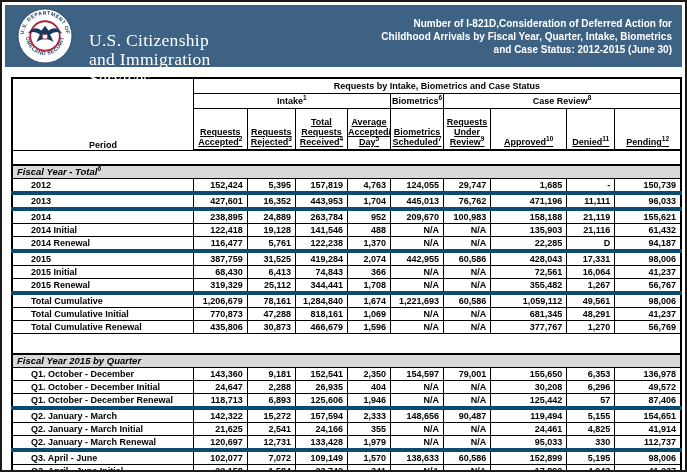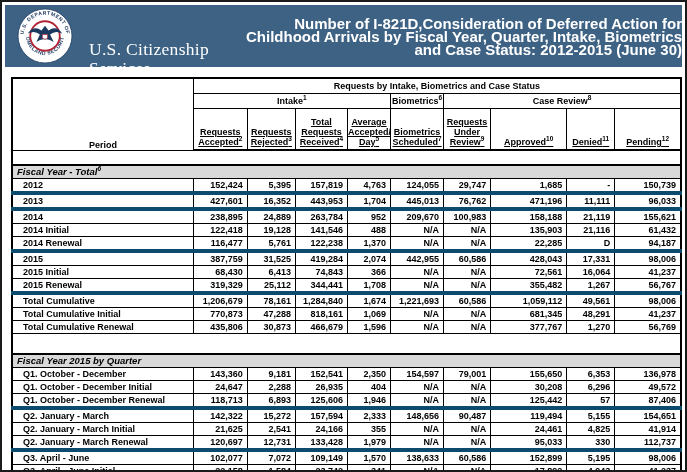--- a/index.html
+++ b/index.html
@@ -15,38 +15,38 @@
   .banner {
     height:62px; background:var(--banner-bg,#3e6284);
     display:flex; align-items:center;
   }
   .seal { width:56px; height:56px; margin-left:12px; flex:0 0 auto; }
   .agency {
     color:#fff; font-family:"Liberation Serif", serif;
     font-size:17.5px; line-height:19px; margin-left:16px; letter-spacing:.3px;margin-top:46px;
   }
   .rtitle {
-    margin-left:auto; text-align:right;
-    color:#fff; font-size:15px; font-weight:bold; line-height:13px;
+    margin-left:auto; margin-right:10px; text-align:right;
+    color:#fff; font-size:10px; font-weight:bold; line-height:13px;
   }
   
   table.data {
     border-collapse:collapse; table-layout:fixed;
     margin:10px 0 0 6px; width:671px;
     font-size:9px; font-weight:bold; color:#000;
     border:2px solid #000;
   }
   .data th, .data td { border:1px solid #000; padding:0; overflow:hidden; white-space:nowrap; }
   .grand   { height:14px; text-align:center; font-size:9px; }
   .grp     { height:14px; text-align:center; }
   #col-row th { height:38px; vertical-align:bottom; line-height:10px; padding-bottom:2px; border-bottom:2px solid #000;text-decoration:underline; }
   .period  { vertical-align:bottom; text-align:center; padding-bottom:3px; border-bottom:2px solid #000; background:#fff; }
   tbody td { height:12px; line-height:12px; }
   td.num      { text-align:right; padding-right:4px; }
-  td.rowlabel { text-align:left; padding-left:10px; }
+  td.rowlabel { text-align:left; padding-left:18px; }
   tr.section td {
     background:var(--section-bg,#d9d9d9);
     font-style:italic; font-size:9.5px; text-align:left; padding-left:4px;
     border-top:2px solid #000; border-bottom:1px solid #000;
   }
   tr.thick td { border-top:4px solid #0c4a6e; }
   tr.gap td { border:0; background:#fff; }
   tr.gap.g0 td { height:13px; }
   tr.gap.g1 td { height:19px; }
   sup { font-size:6.5px; vertical-align:super; line-height:0; }
@@ -69,20 +69,21 @@
       <text font-size="10" fill="#1c3a60" font-weight="bold" letter-spacing="1" font-family="Liberation Sans, sans-serif">
         <textPath href="#arcb" startOffset="50%" text-anchor="middle">HOMELAND SECURITY</textPath>
       </text>
       <circle cx="55" cy="55" r="29" fill="#ffffff" stroke="#b22234" stroke-width="3.5"></circle>
       <path fill="#1c3a60" d="M55 35 L48 44 Q33 33 21 50 Q35 43 45 52 L38 67 Q48 60 55 62 Q62 60 72 67 L65 52 Q75 43 89 50 Q77 33 62 44 Z"></path>
       <rect x="50" y="47" width="10" height="5" fill="#1c3a60"></rect>
       <path d="M50 52 h10 v7 q-5 5 -10 0 z" fill="#ffffff" stroke="#b22234" stroke-width="1.2"></path>
     </svg>
     <div class="agency">
       <div>U.S. Citizenship</div>
+      <div>and Immigration</div>
       <div>Services</div>
     </div>
     <div class="rtitle">
       <div>Number of I-821D,Consideration of Deferred Action for</div>
       <div>Childhood Arrivals by Fiscal Year, Quarter, Intake, Biometrics</div>
       <div>and Case Status: 2012-2015 (June 30)</div>
     </div>
   </div>
 
   <table class="data">

